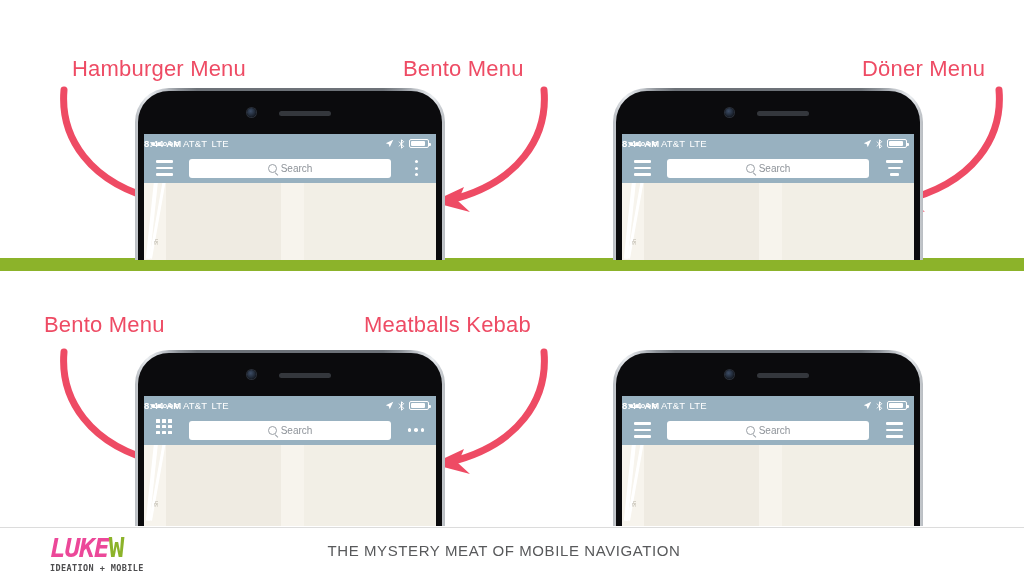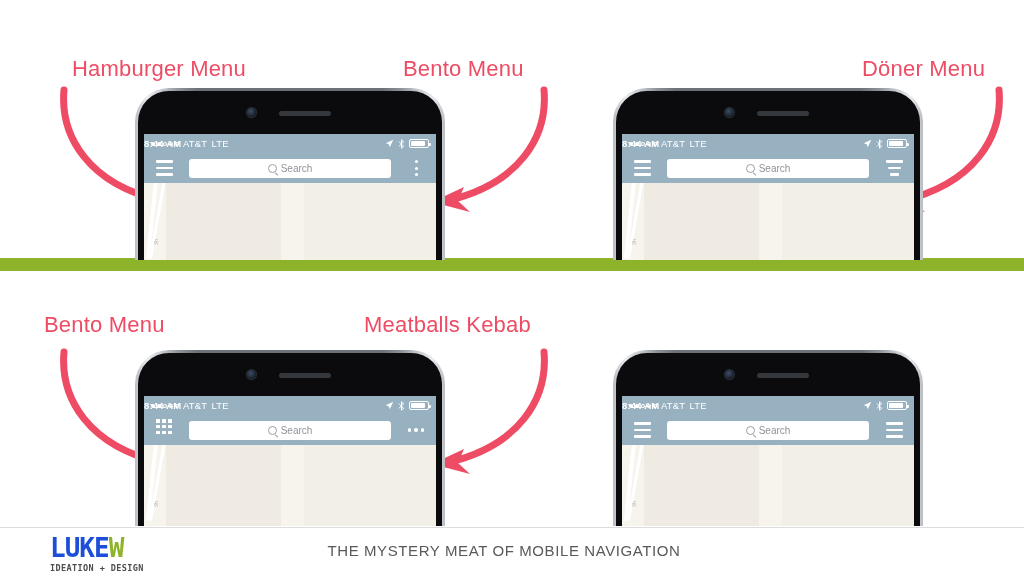--- a/index.html
+++ b/index.html
@@ -159,21 +159,21 @@
   }
   .footer-title{
     position:absolute;left:0;right:16px;top:14px;text-align:center;
     color:#58595B;font-size:15px;letter-spacing:.6px;
   }
   .logo{position:absolute;left:50px;top:7px;}
   .logo-main{
     font-family:"DejaVu Sans Mono", monospace;
     font-size:26px;font-weight:700;letter-spacing:-1px;line-height:1;
   }
-  .logo-luke{color:#1d4ed8;}
+  .logo-luke{color:#ec4899;font-style:italic;}
   .logo-w{color:#8CB32A;}
   .logo-sub{
     font-family:"DejaVu Sans Mono", monospace;
     font-size:8.5px;font-weight:700;color:#4D4D4F;
     letter-spacing:.4px;margin-top:2px;
   }
 </style>
 </head>
 <body>
 
@@ -467,18 +467,18 @@
           <div class="map-label" style="left:9px;top:62px;">Sh</div>
         </div>
 
       </div>
     </div>
   </div>
 
   <div class="footer">
     <div class="logo">
       <div class="logo-main"><span class="logo-luke">LUKE</span><span class="logo-w">W</span></div>
-      <div class="logo-sub">IDEATION + DESIGN</div>
+      <div class="logo-sub">IDEATION + MOBILE</div>
     </div>
     <div class="footer-title">THE MYSTERY MEAT OF MOBILE NAVIGATION</div>
   </div>
 
 </div>
 
 </body></html>

